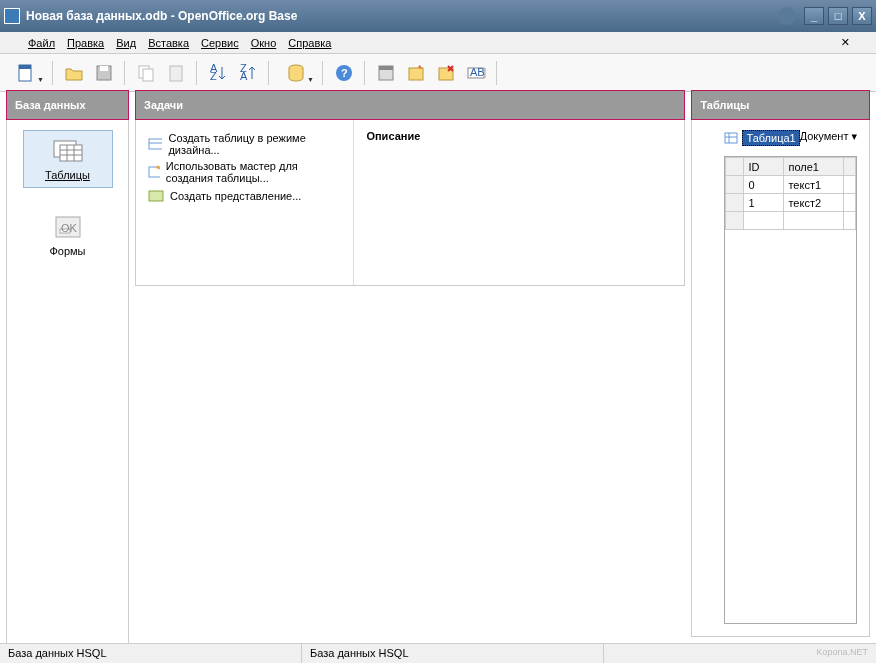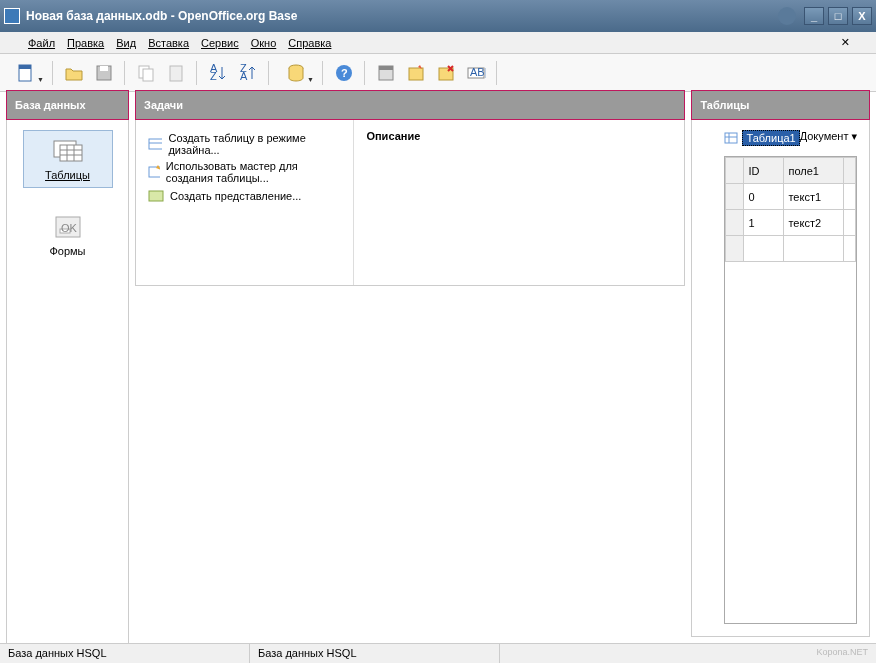--- a/index.html
+++ b/index.html
@@ -46,29 +46,29 @@
 .tables-panel { flex: 1; display: flex; flex-direction: column; }
 .tables-body { border: 1px solid #ccc; border-top: none; flex: 1; background: #fff; display: flex; flex-direction: column; padding-left: 20px; }
 .tables-top { display: flex; justify-content: space-between; align-items: flex-start; padding: 10px 12px; }
 .tbl-item { display: inline-flex; align-items: center; gap: 4px; cursor: pointer; }
 .tbl-item .sel { background: #2a5fa8; color: #fff; border: 1px dotted #000; padding: 1px 3px; }
 .tbl-item .ticon { width: 14px; height: 14px; }
 .doc-menu { display: flex; align-items: flex-start; gap: 3px; cursor: pointer; }
 
 .preview { margin: 0 12px 12px; flex: 1; border: 1px solid #aaa; background: #fff; }
 .preview table { border-collapse: collapse; width: 100%; }
-.preview th, .preview td { border: 1px solid #ccc; padding: 2px 4px; text-align: left; font-weight: normal; height: 26px; }
+.preview th, .preview td { border: 1px solid #ccc; padding: 2px 4px; text-align: left; font-weight: normal; height: 18px; }
 .preview th { background: #f0f0f0; }
 .preview th.row-h { width: 18px; background: #f0f0f0; }
 .preview th.id-col { width: 40px; }
 .preview th.f1-col { width: 60px; }
 .preview td.rh { background: #f0f0f0; }
 
 .statusbar { position: absolute; bottom: 0; left: 0; right: 0; height: 20px; background: #f0f0f0; border-top: 1px solid #ccc; display: flex; }
-.status-cell { border-right: 1px solid #ccc; padding: 3px 8px; width: 250px; }
+.status-cell { border-right: 1px solid #ccc; padding: 3px 8px; width: 302px; }
 .watermark { margin-left: auto; padding: 3px 8px; color: #bbb; font-size: 9px; }
 
 
 svg { display: block; }
 </style>
 </head>
 <body>
 
 <div class="titlebar">
   <div class="app-icon"></div>

